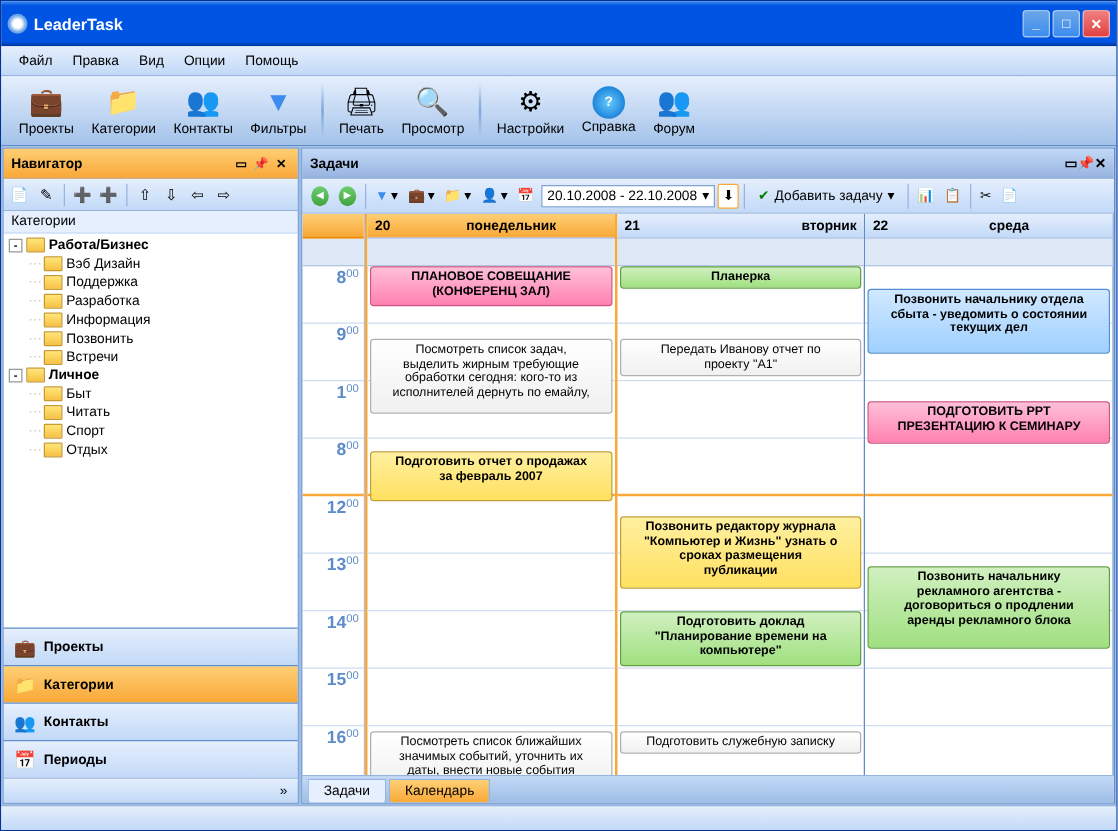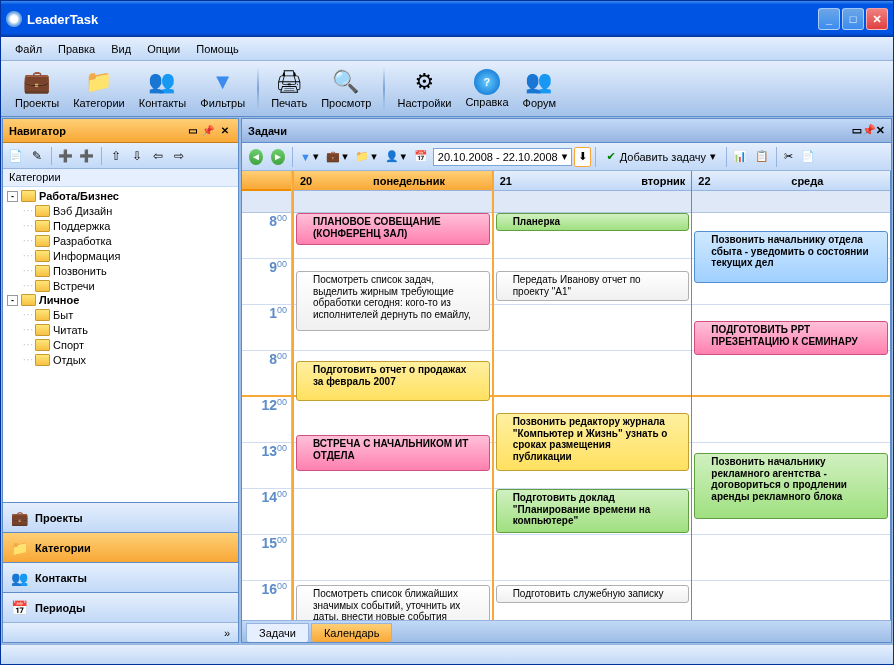--- a/index.html
+++ b/index.html
@@ -73,21 +73,21 @@
 .day-col { flex: 1; border-right: 1px solid #5d8cc9; position: relative; min-width: 0; }
 .day-col.today { border-left: 2px solid #f9a837; border-right: 2px solid #f9a837; }
 .day-header { height: 20px; background: linear-gradient(to bottom, #e5effd, #c2d9f7); border-bottom: 1px solid #97b4e0; display: flex; align-items: center; padding: 0 6px; font-weight: bold; }
 .day-col.today .day-header { background: linear-gradient(to bottom, #fecf75, #f9a837); }
 .day-num { margin-right: 20px; }
 .allday-row { height: 22px; border-bottom: 1px solid #b0c4e4; background: #dfe8f6; }
 .day-grid { position: relative; }
 .grid-line { height: 46px; border-bottom: 1px solid #d0dcf0; }
 .grid-line.hl{border-bottom:2px solid #f9a837;}
 
-.evt { position: absolute; left: 2px; right: 2px; border: 1px solid #888; border-radius: 3px; padding: 2px 16px; font-size: 10px; font-weight: bold; overflow: hidden; line-height: 1.15; cursor: pointer; }
+.evt { position: absolute; left: 2px; right: 2px; border: 1px solid #888; border-radius: 3px; padding: 2px 16px; font-size: 10px; font-weight: bold; overflow: hidden; line-height: 1.15; cursor: pointer; text-align: center; }
 .evt.pink { background: linear-gradient(to bottom, #ffc0d8, #ff80b0); border-color: #d05080; }
 .evt.green { background: linear-gradient(to bottom, #d0f0c0, #a0e080); border-color: #60a040; }
 .evt.yellow { background: linear-gradient(to bottom, #fff0a0, #ffe060); border-color: #c0a030; }
 .evt.blue { background: linear-gradient(to bottom, #d0e8ff, #a0d0ff); border-color: #5090d0; }
 .evt.white { background: linear-gradient(to bottom, #ffffff, #f0f0f0); border-color: #b0b0b0; font-weight: normal; }
 
 .bottom-tabs { height: 22px; background: linear-gradient(to bottom, #c2d9f7, #9ebde5); display: flex; align-items: flex-end; padding: 0 4px; border-top: 1px solid #97b4e0; }
 .btab { padding: 3px 12px; background: #e5effd; border: 1px solid #97b4e0; border-bottom: none; margin-right: 2px; cursor: pointer; border-radius: 0 0 3px 3px;}
 .btab.active { background: linear-gradient(to bottom, #fecf75, #f9a837); }
 
@@ -362,21 +362,20 @@
                 <div class="grid-line"></div>
                 <div class="grid-line hl"></div>
                 <div class="grid-line"></div>
                 <div class="grid-line"></div>
                 <div class="grid-line"></div>
                 <div class="grid-line"></div>
                 <div class="grid-line"></div>
                 <div class="evt pink" style="top:0px;height:32px">ПЛАНОВОЕ СОВЕЩАНИЕ (КОНФЕРЕНЦ ЗАЛ)</div>
                 <div class="evt white" style="top:58px;height:60px">Посмотреть список задач, выделить жирным требующие обработки сегодня: кого-то из исполнителей дернуть по емайлу,</div>
                 <div class="evt yellow" style="top:148px;height:40px">Подготовить отчет о продажах за февраль 2007</div>
-                <div class="evt pink" style="top:222px;height:36px">ВСТРЕЧА С НАЧАЛЬНИКОМ ИТ ОТДЕЛА</div>
                 <div class="evt white" style="top:372px;height:46px">Посмотреть список ближайших значимых событий, уточнить их даты, внести новые события</div>
               </div>
             </div>
             <div class="day-col">
               <div class="day-header">
                 <span class="day-num">21</span>
                 <span style="flex:1;text-align:right">вторник</span>
               </div>
               <div class="allday-row"></div>
               <div class="day-grid">

